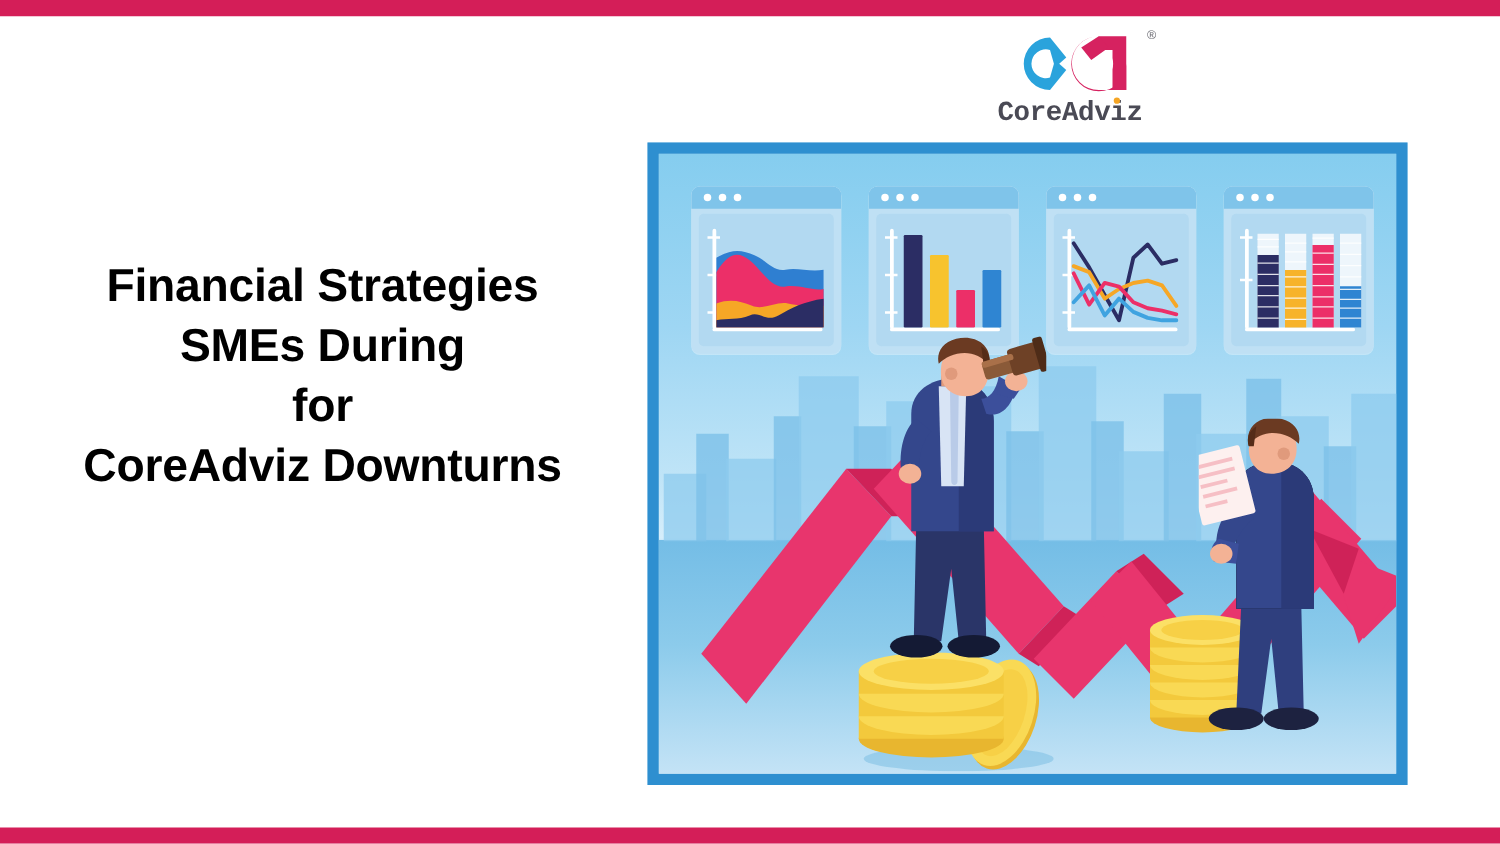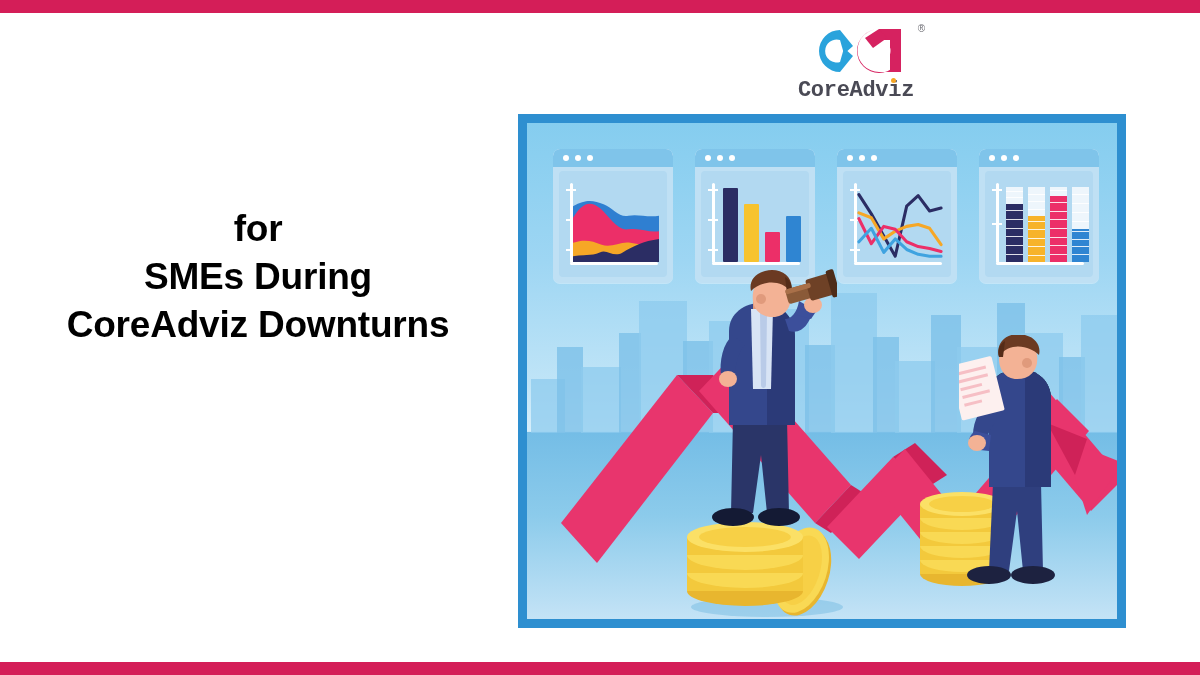--- a/index.html
+++ b/index.html
@@ -225,22 +225,23 @@
   .person { position: absolute; }
 
   .headline, .brand .wordmark { user-select: none; }
 </style>
 </head>
 <body>
 
 <div class="accent-bar top"></div>
 
 <div class="headline">
+  <span class="ln">Financial Strategies</span>
+  <span class="ln">SMEs During</span>
   <span class="ln">for</span>
-  <span class="ln">SMEs During</span>
   <span class="ln">CoreAdviz Downturns</span>
 </div>
 
 <div class="brand">
   <div class="mark">
     <svg viewBox="0 0 122 54" width="122" height="54" xmlns="http://www.w3.org/2000/svg">
 
       <path d="M45 6
                A21 21 0 1 0 45 48
                L45 38

